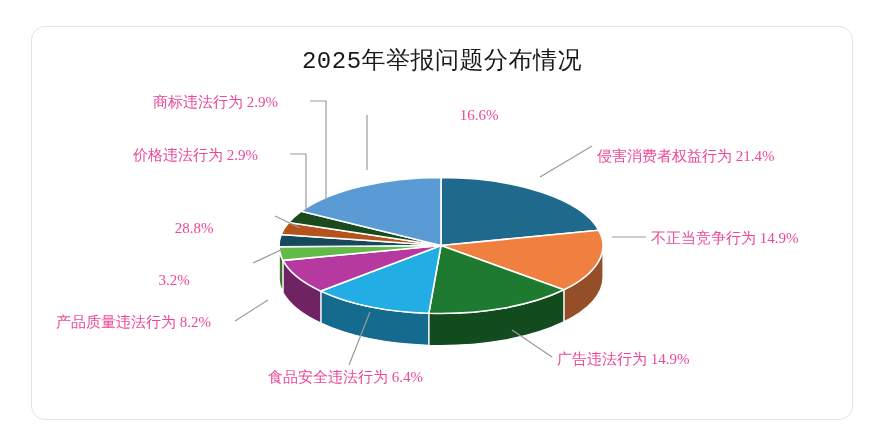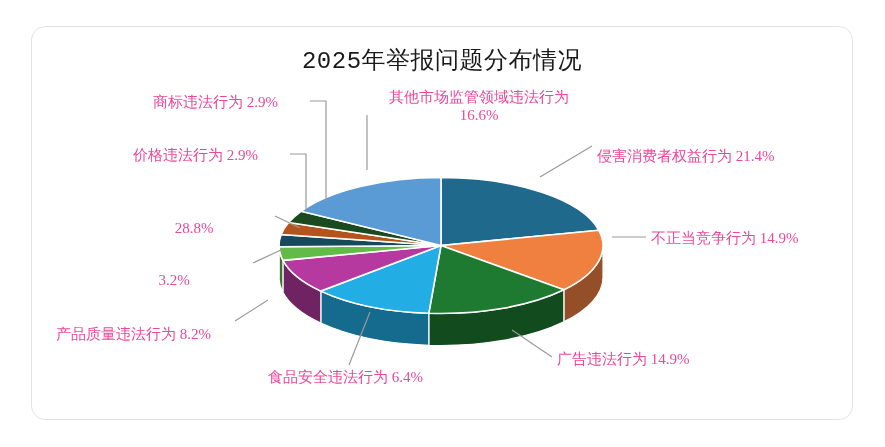--- a/index.html
+++ b/index.html
@@ -53,21 +53,21 @@
   }
   .pie-label.two-line {
     text-align: center;
     white-space: normal;
   }
   .lbl-other      { left: 372px; top: 88px;  width: 214px; text-align: center; }
   .lbl-consumer   { left: 597px; top: 136px; margin-top: 11px; }
   .lbl-competition{ left: 651px; top: 229px; }
   .lbl-ad         { left: 557px; top: 350px; }
   .lbl-food       { left: 268px; top: 368px; }
-  .lbl-quality    { left: 56px;  top: 313px; margin-top: 12px; }
+  .lbl-quality    { left: 56px;  top: 313px; }
   .lbl-register   { left: 99px;  top: 253px; width: 150px; text-align: center; }
   .lbl-online     { left: 118px; top: 201px; width: 152px; text-align: center; }
   .lbl-price      { left: 133px; top: 146px; }
   .lbl-trademark  { left: 153px; top: 93px;  }
 </style>
 </head>
 <body>
 
 <div id="chart-card">
   <div id="chart-title">2025年举报问题分布情况</div>
@@ -105,21 +105,21 @@
     <path d="M 349 365 L 370 312"></path>
     <path d="M 235 321 L 268 300"></path>
     <path d="M 253 263 L 283 249"></path>
     <path d="M 275 216 L 300 228"></path>
     <path d="M 290 154 L 306 154 L 306 212"></path>
     <path d="M 310 101 L 326 101 L 326 201"></path>
   </g>
 </svg>
 
 <div class="pie-label two-line lbl-other">
-  <span>其他市场监管领域违法行为</span><br>
+  <br>
   <span>16.6%</span>
 </div>
 
 <div class="pie-label lbl-consumer">侵害消费者权益行为 21.4%</div>
 
 <div class="pie-label lbl-competition">不正当竞争行为 14.9%</div>
 
 <div class="pie-label lbl-ad">广告违法行为 14.9%</div>
 
 <div class="pie-label lbl-food">食品安全违法行为 6.4%</div>

